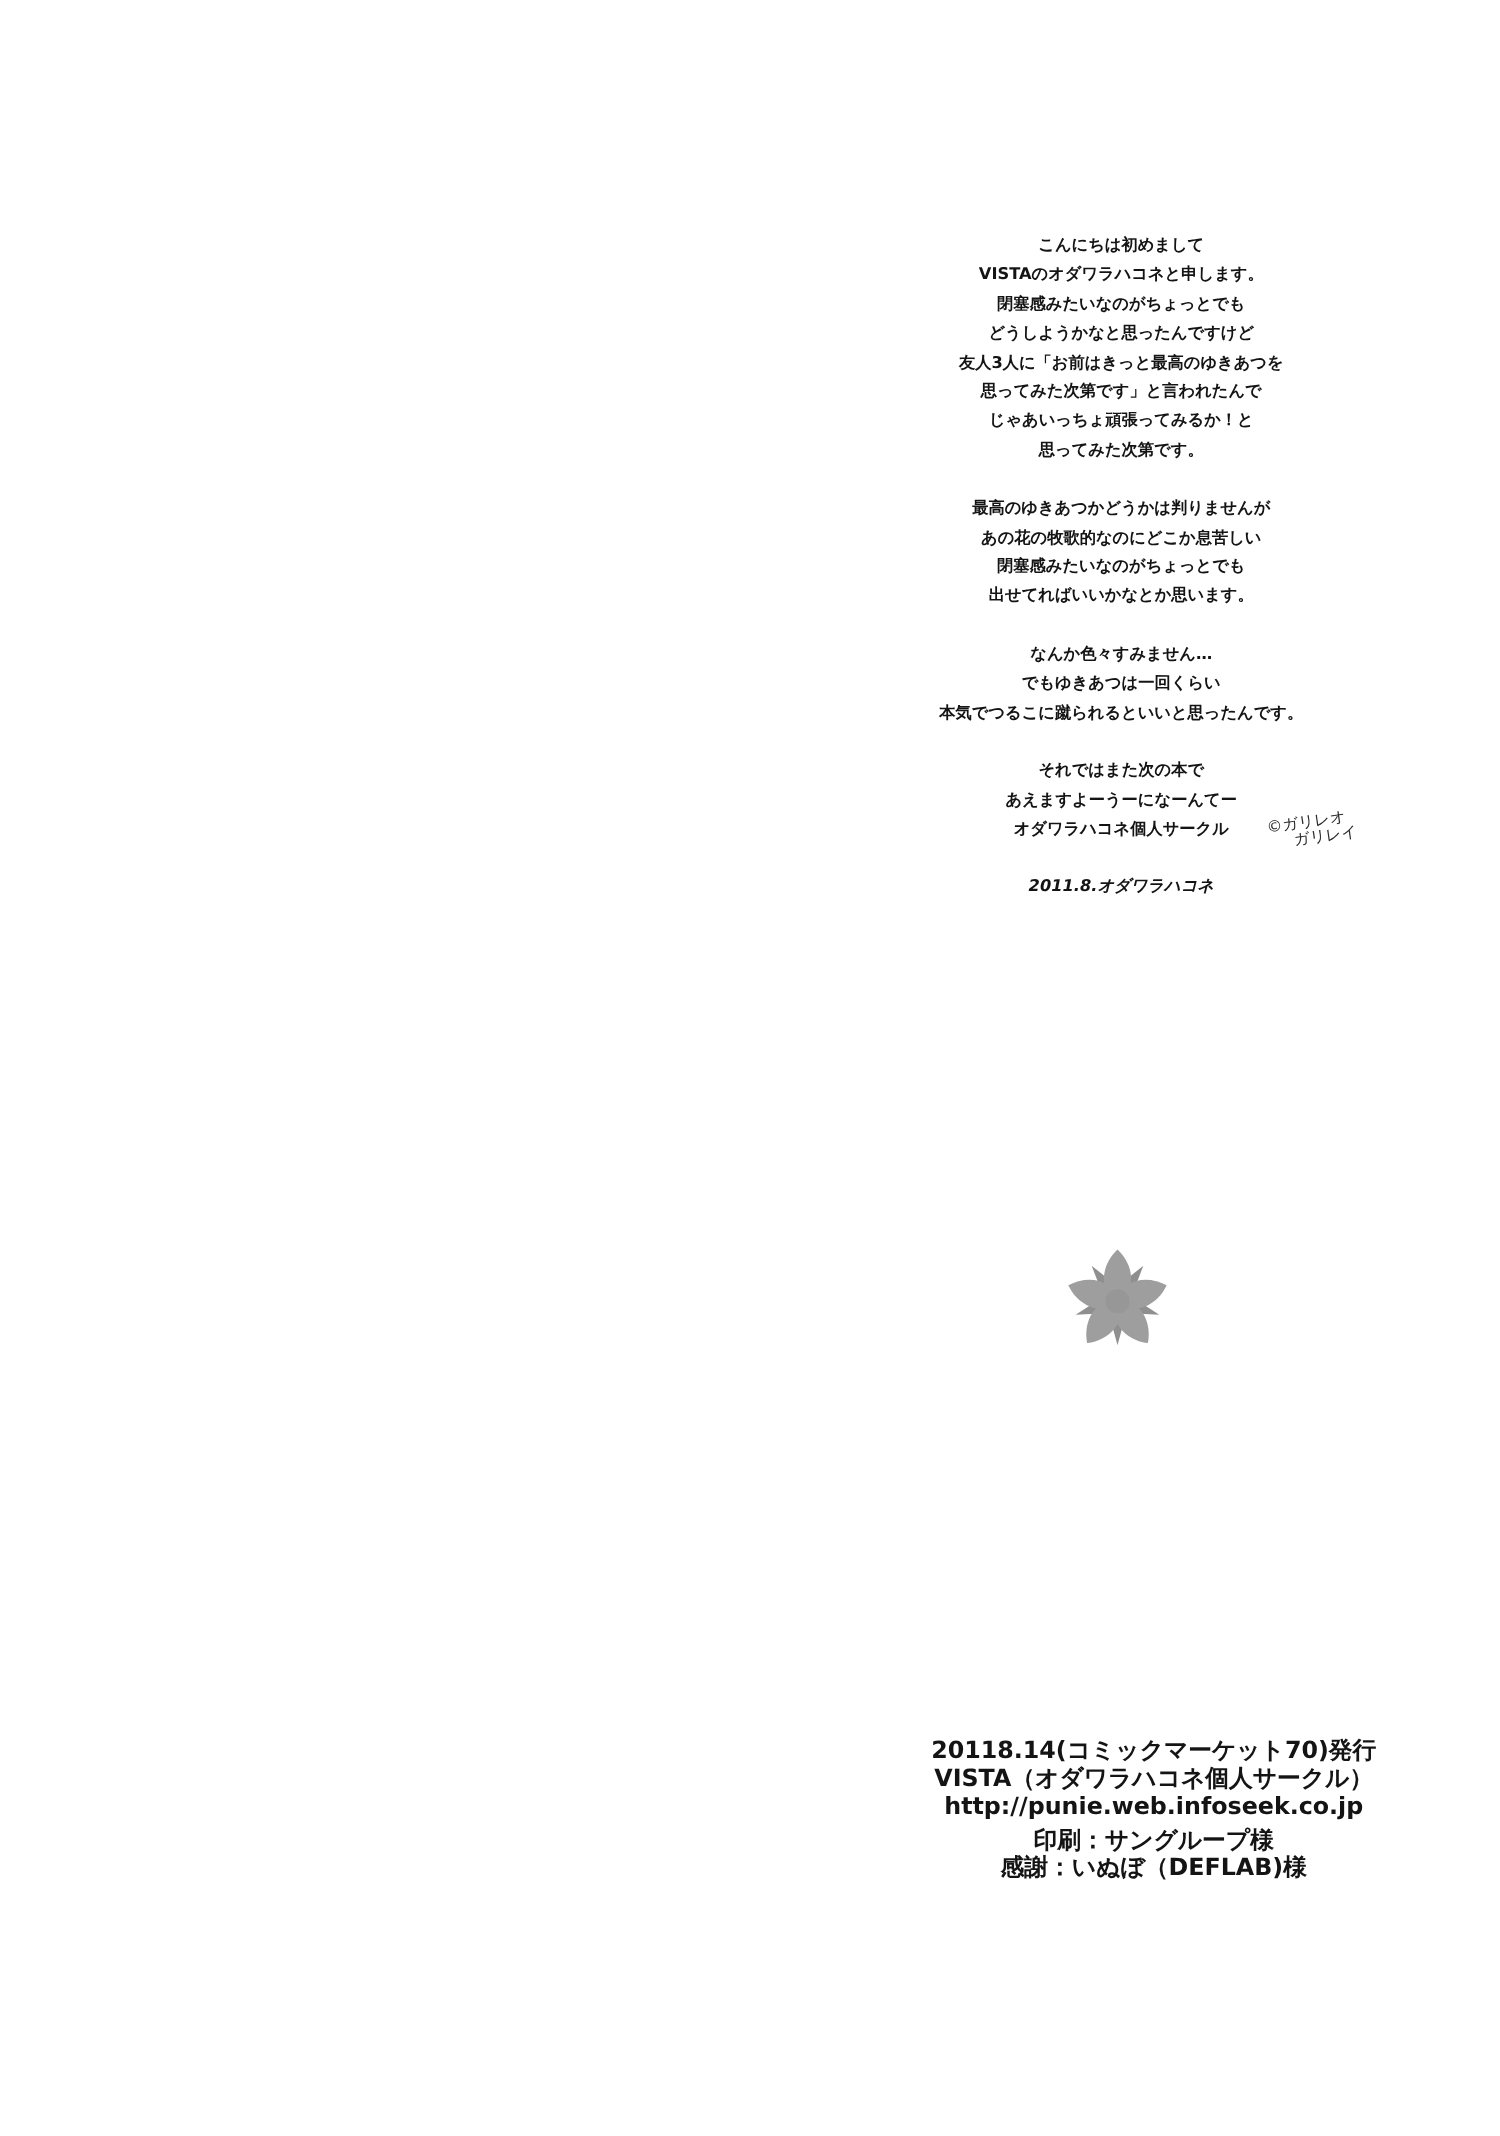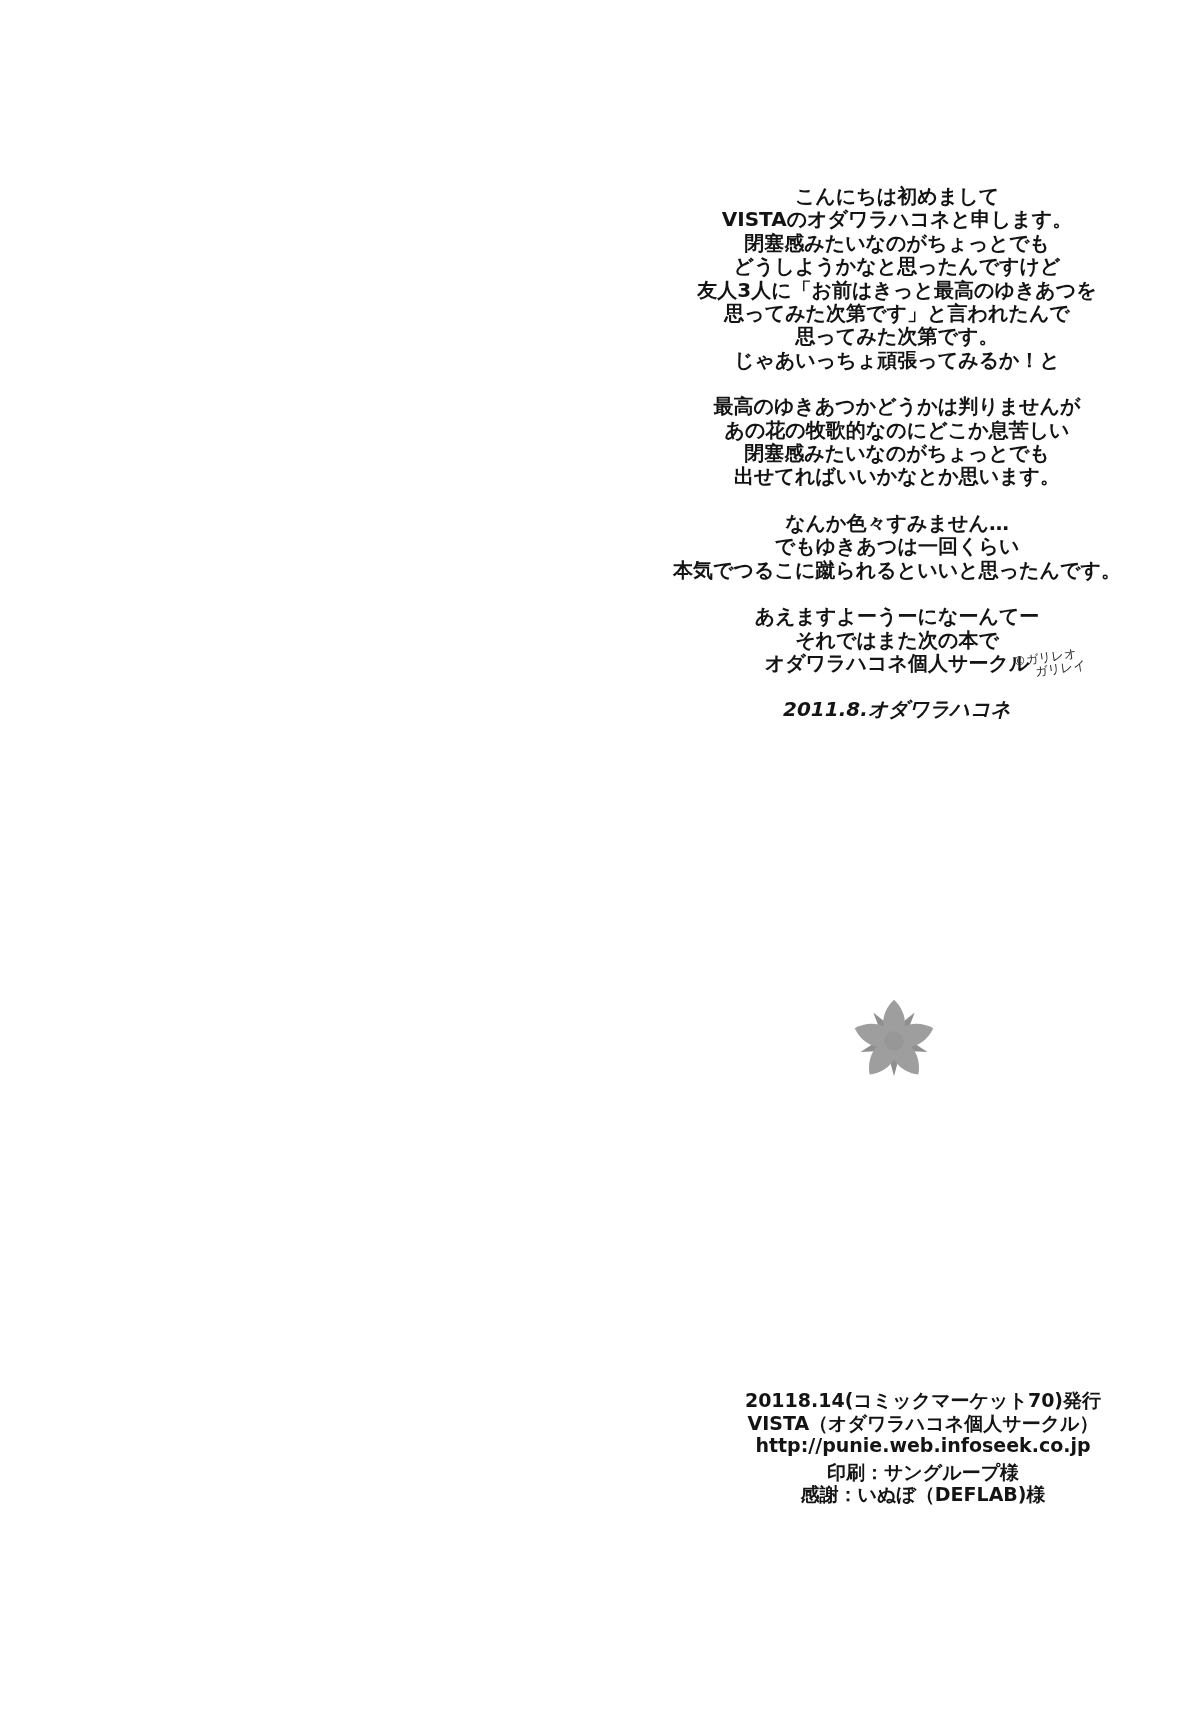--- a/index.html
+++ b/index.html
@@ -16,21 +16,21 @@
     font-family: "DejaVu Sans", sans-serif;
     color: #141414;
   }
   
   .afterword {
     position: absolute;
     left: 597px;
     top: 185px;
     width: 600px;
     text-align: center;
-    font-size: 20px;
+    font-size: 13px;
     line-height: 23.4px;
     font-weight: bold;
   }
   .afterword .para { margin: 0 0 23px 0; }
   .afterword .line { white-space: nowrap; }
   .date-line {
     margin-top: 0;
     white-space: nowrap;
     font-style: italic;
   }
@@ -74,37 +74,37 @@
 <div class="page">
 
   <div class="afterword">
     <div class="para">
       <div class="line">こんにちは初めまして</div>
       <div class="line">VISTAのオダワラハコネと申します。</div>
       <div class="line">閉塞感みたいなのがちょっとでも</div>
       <div class="line">どうしようかなと思ったんですけど</div>
       <div class="line">友人3人に「お前はきっと最高のゆきあつを</div>
       <div class="line">思ってみた次第です」と言われたんで</div>
+      <div class="line">じゃあいっちょ頑張ってみるか！と</div>
       <div class="line">思ってみた次第です。</div>
-      <div class="line">じゃあいっちょ頑張ってみるか！と</div>
     </div>
     <div class="para">
       <div class="line">最高のゆきあつかどうかは判りませんが</div>
       <div class="line">あの花の牧歌的なのにどこか息苦しい</div>
       <div class="line">閉塞感みたいなのがちょっとでも</div>
       <div class="line">出せてればいいかなとか思います。</div>
     </div>
     <div class="para">
       <div class="line">なんか色々すみません…</div>
       <div class="line">でもゆきあつは一回くらい</div>
       <div class="line">本気でつるこに蹴られるといいと思ったんです。</div>
     </div>
     <div class="para">
+      <div class="line">それではまた次の本で</div>
       <div class="line">あえますよーうーになーんてー</div>
-      <div class="line">それではまた次の本で</div>
       <div class="line">オダワラハコネ個人サークル</div>
     </div>
     <div class="date-line">2011.8.オダワラハコネ</div>
   </div>
 
   <div class="handwritten">
     <div class="hw1">©ガリレオ</div>
     <div class="hw2">ガリレイ</div>
   </div>
 

